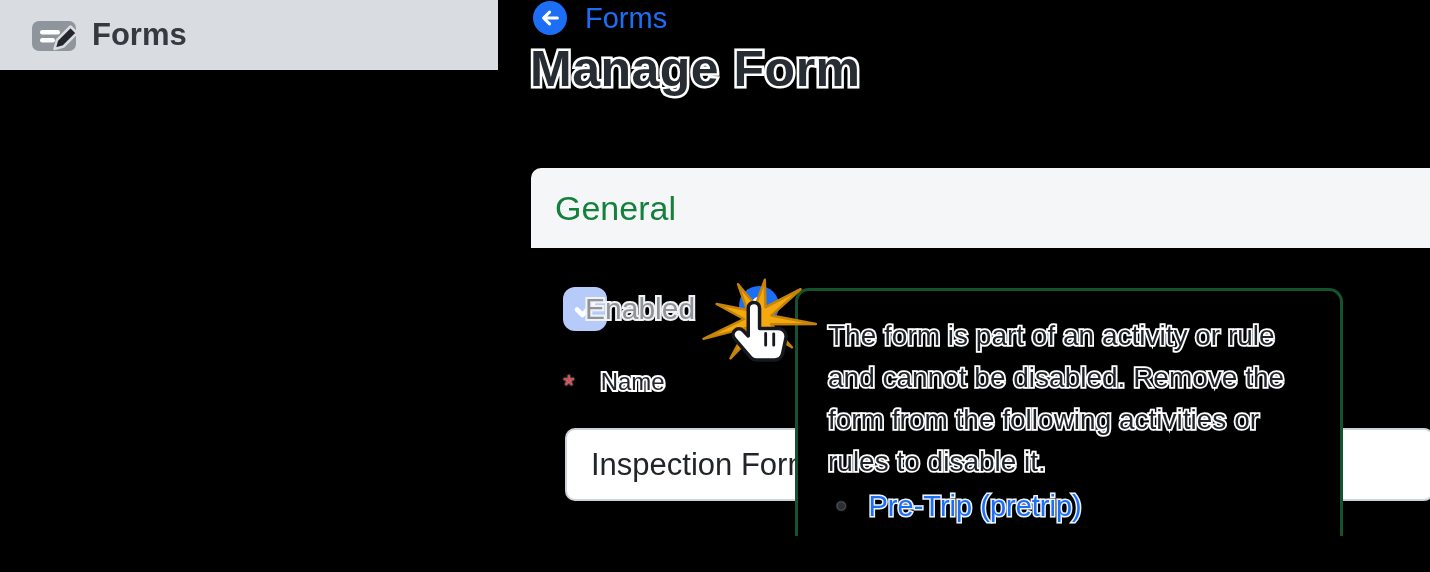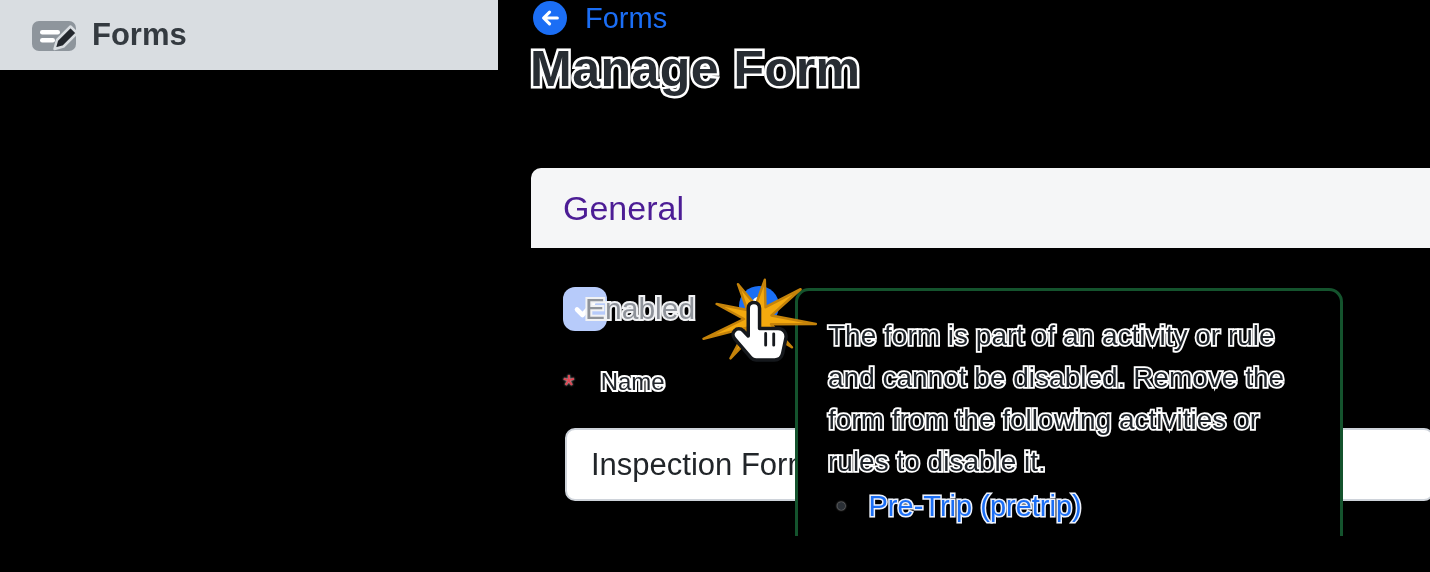--- a/index.html
+++ b/index.html
@@ -25,21 +25,21 @@
   .back-label{margin-left:18px;font-size:29px;font-weight:500;color:#1b6ef5;}
 
   
   .page-title{position:absolute;left:530px;top:40px;font-size:50px;font-weight:700;
               letter-spacing:.5px;color:#282d33;}
   .page-title .ghost{-webkit-text-stroke:5px #fff;}
 
   
   .card-header{position:absolute;left:531px;top:168px;width:899px;height:80px;background:#f5f6f7;
                border-top-left-radius:10px;display:flex;align-items:center;}
-  .card-header .title{margin-left:32px;font-size:34px;font-weight:500;color:#4c1d95;}
+  .card-header .title{margin-left:24px;font-size:34px;font-weight:500;color:#15803d;}
 
   
   .checkbox{position:absolute;left:563px;top:287px;width:44px;height:44px;border-radius:12px;
             background:#b7cbfa;display:flex;align-items:center;justify-content:center;z-index:2;}
   .enabled-label{position:absolute;left:585px;top:292px;font-size:30px;color:#8f939a;z-index:2;}
   .enabled-label .ghost{-webkit-text-stroke:4px #f1f2f4;color:#f1f2f4;text-shadow:none;}
   .info-circle{position:absolute;left:739px;top:286px;width:40px;height:40px;border-radius:50%;
                background:#1a6ff5;color:#fff;font-size:26px;font-weight:700;display:flex;
                align-items:center;justify-content:center;z-index:4;}
 

